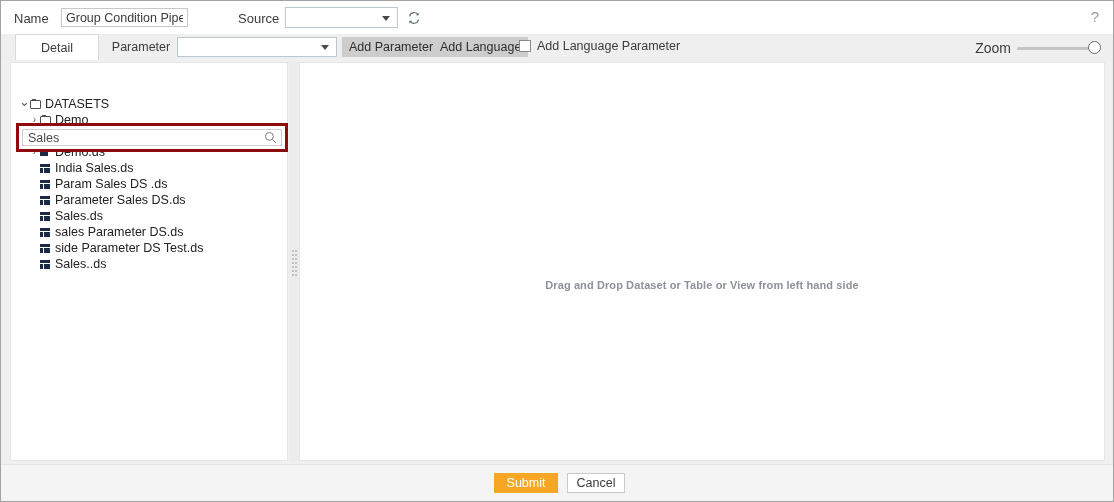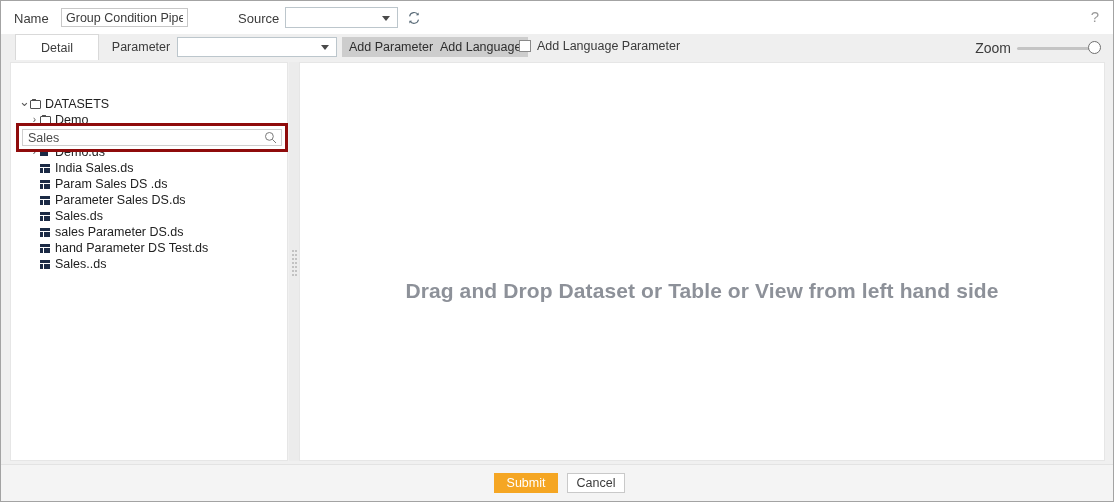--- a/index.html
+++ b/index.html
@@ -363,21 +363,21 @@
     box-sizing: border-box;
     background: #ffffff;
     border: 1px solid #e6e6e6;
     overflow: hidden;
   }
   .drop-hint {
     position: absolute;
     left: 0; right: 0;
     top: 216px;
     text-align: center;
-    font-size: 21px;
+    font-size: 11px;
     font-weight: bold;
     color: #8d9199;
     letter-spacing: 0.1px;
   }
 
   
   .footer {
     position: absolute;
     left: 0; bottom: 0;
     width: 1112px; height: 36px;
@@ -469,21 +469,21 @@
       <div class="tree" id="tree-root">
           <div class="tree-node" style="padding-left: 8px;"><span class="t-chevron" style="font-size: 13px; line-height: 11px;">⌄</span><span class="t-icon"><span class="ic-folder"></span></span><span class="t-label">DATASETS</span></div>
           <div class="tree-node" style="padding-left: 18px;"><span class="t-chevron">›</span><span class="t-icon"><span class="ic-folder"></span></span><span class="t-label">Demo</span></div>
           <div class="tree-node" style="padding-left: 18px;"><span class="t-chevron"></span><span class="t-icon"><span class="ic-dataset"></span></span><span class="t-label">Copy_Parameter Sales DS.ds</span></div>
           <div class="tree-node" style="padding-left: 18px;"><span class="t-chevron">›</span><span class="t-icon"><span class="ic-small"></span></span><span class="t-label">Demo.ds</span></div>
           <div class="tree-node" style="padding-left: 18px;"><span class="t-chevron"></span><span class="t-icon"><span class="ic-dataset"></span></span><span class="t-label">India Sales.ds</span></div>
           <div class="tree-node" style="padding-left: 18px;"><span class="t-chevron"></span><span class="t-icon"><span class="ic-dataset"></span></span><span class="t-label">Param Sales DS .ds</span></div>
           <div class="tree-node" style="padding-left: 18px;"><span class="t-chevron"></span><span class="t-icon"><span class="ic-dataset"></span></span><span class="t-label">Parameter Sales DS.ds</span></div>
           <div class="tree-node" style="padding-left: 18px;"><span class="t-chevron"></span><span class="t-icon"><span class="ic-dataset"></span></span><span class="t-label">Sales.ds</span></div>
           <div class="tree-node" style="padding-left: 18px;"><span class="t-chevron"></span><span class="t-icon"><span class="ic-dataset"></span></span><span class="t-label">sales Parameter DS.ds</span></div>
-          <div class="tree-node" style="padding-left: 18px;"><span class="t-chevron"></span><span class="t-icon"><span class="ic-dataset"></span></span><span class="t-label">hand Parameter DS Test.ds</span></div>
+          <div class="tree-node" style="padding-left: 18px;"><span class="t-chevron"></span><span class="t-icon"><span class="ic-dataset"></span></span><span class="t-label">side Parameter DS Test.ds</span></div>
           <div class="tree-node" style="padding-left: 18px;"><span class="t-chevron"></span><span class="t-icon"><span class="ic-dataset"></span></span><span class="t-label">Sales..ds</span></div>
         </div>
     </div>
 
     <div class="search-outline">
       <input class="search-input" type="text" value="Sales" style="">
       <span class="search-glyph">
         <svg width="13" height="13" viewBox="0 0 13 13">
           <circle cx="5.4" cy="5.4" r="3.9" fill="none" stroke="#7a7a7a" stroke-width="1"></circle>
           <line x1="8.4" y1="8.4" x2="12" y2="12" stroke="#7a7a7a" stroke-width="1"></line>

